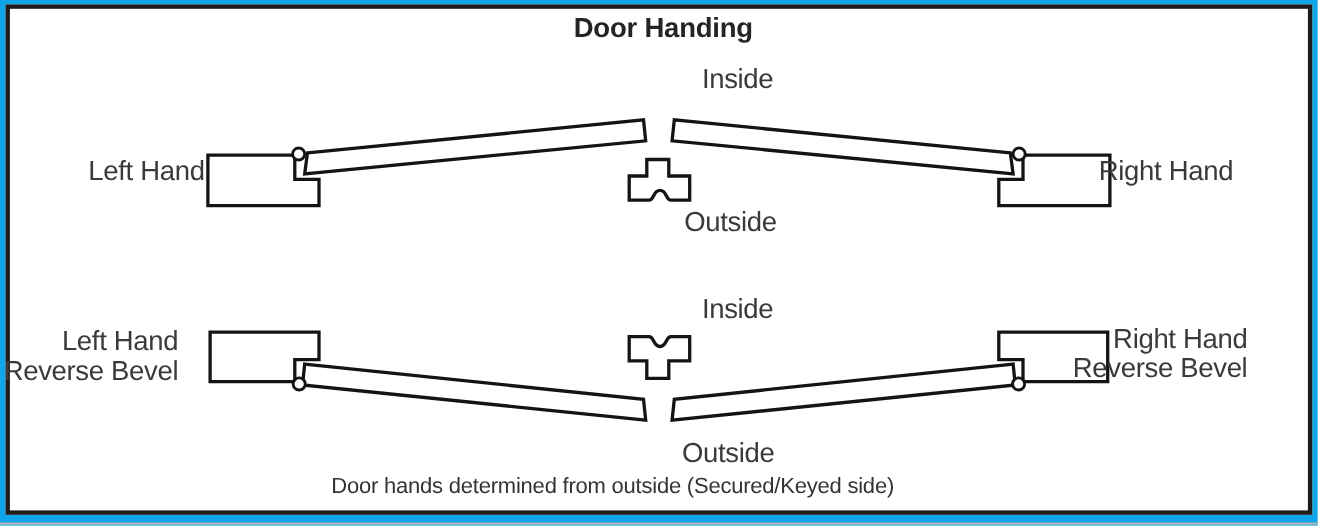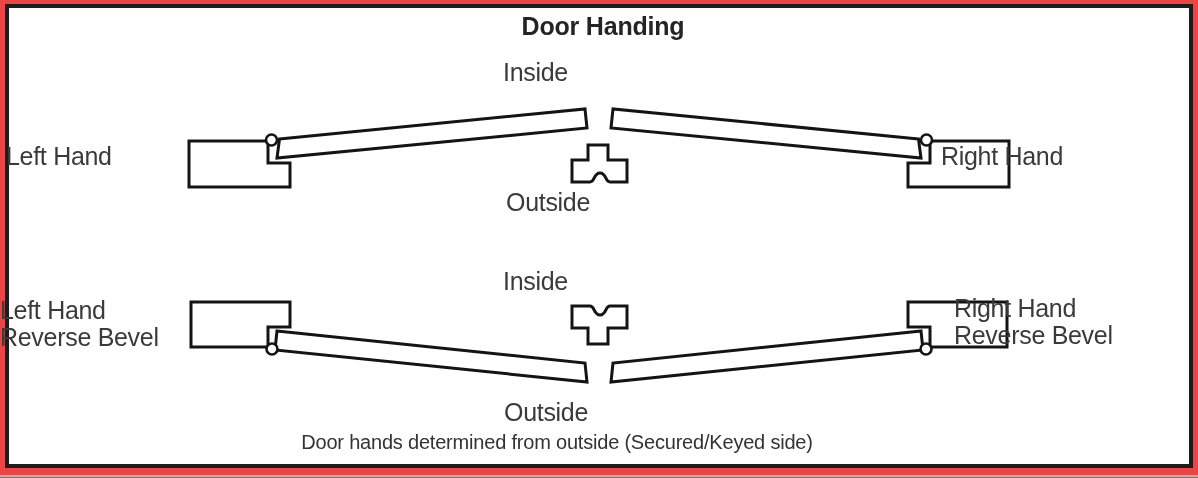--- a/index.html
+++ b/index.html
@@ -1,40 +1,40 @@
 <!DOCTYPE html>
 <html><head>
 <meta charset="utf-8">
 <style>
   html,body { margin:0; padding:0; background:#ffffff; }
   .stage {
     position:relative;
     width:1198px; height:478px;
-    background:#ef4444;
+    background:#0ea5e9;
     font-family:"Liberation Sans", sans-serif;
     overflow:hidden;
   }
   .frame {
     position:absolute;
     box-sizing:border-box;
     left:5px; top:4px;
     width:1188px; height:464px;
     border:4px solid #1c1c1c;
     background:#ffffff;
   }
   .diagram-svg { position:absolute; left:0; top:0; }
   .shape { fill:#ffffff; stroke:#141414; stroke-width:3; stroke-linejoin:miter; }
   .hinge { fill:#ffffff; stroke:#141414; stroke-width:2.6; }
   .lbl {
     position:absolute;
     color:#3a3a3a;
     font-size:25px;
     line-height:27px;
     letter-spacing:-0.3px;
-    text-align:left;
+    text-align:right;
     white-space:nowrap;
   }
   .lbl .line { display:block; }
   .title {
     position:absolute;
     left:453px; top:12px; width:300px;
     text-align:center;
     color:#242424;
     font-size:25px;
     font-weight:bold;

